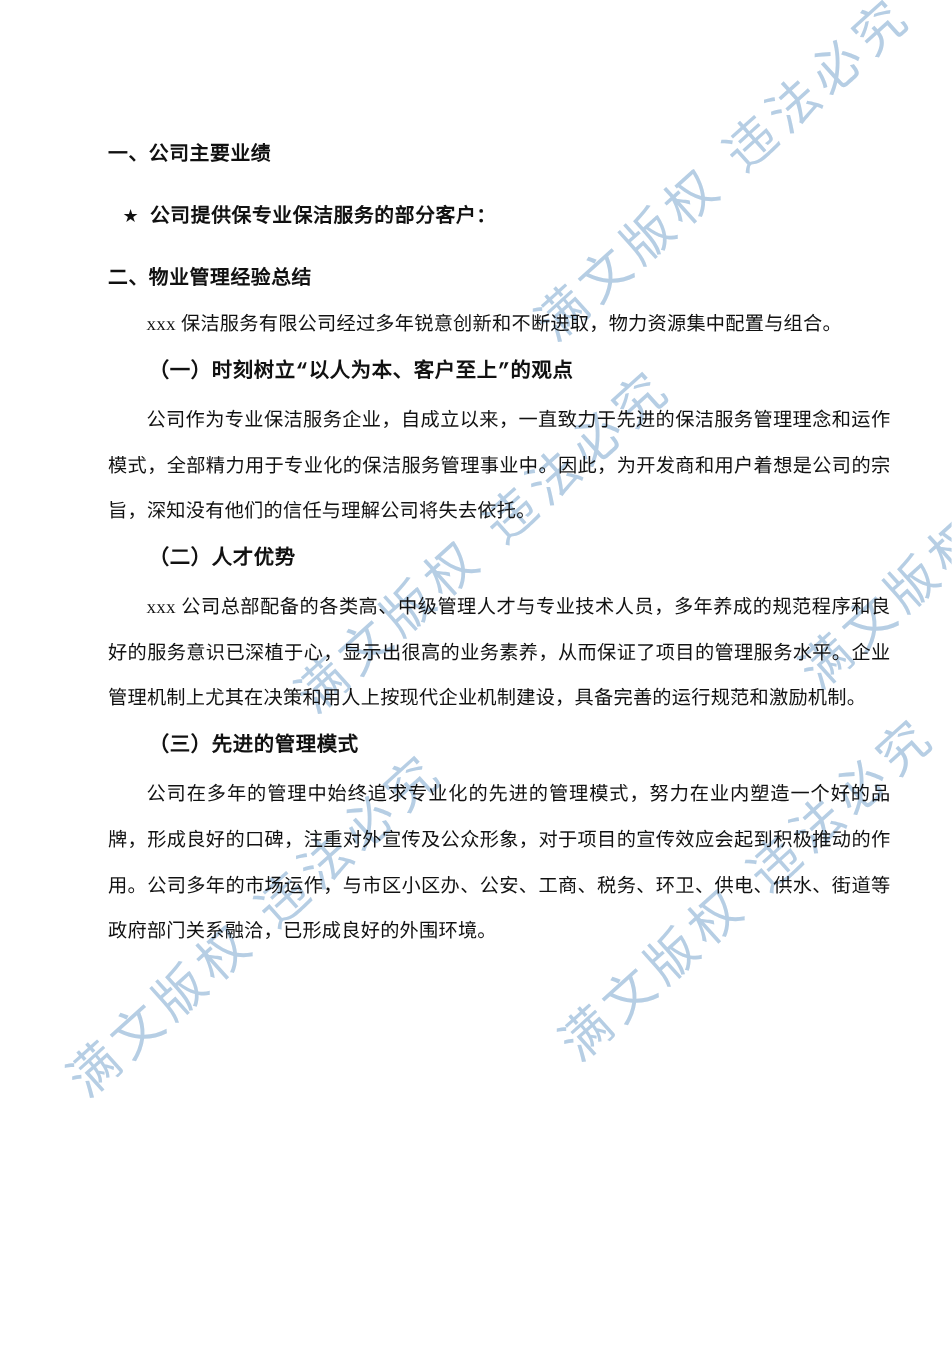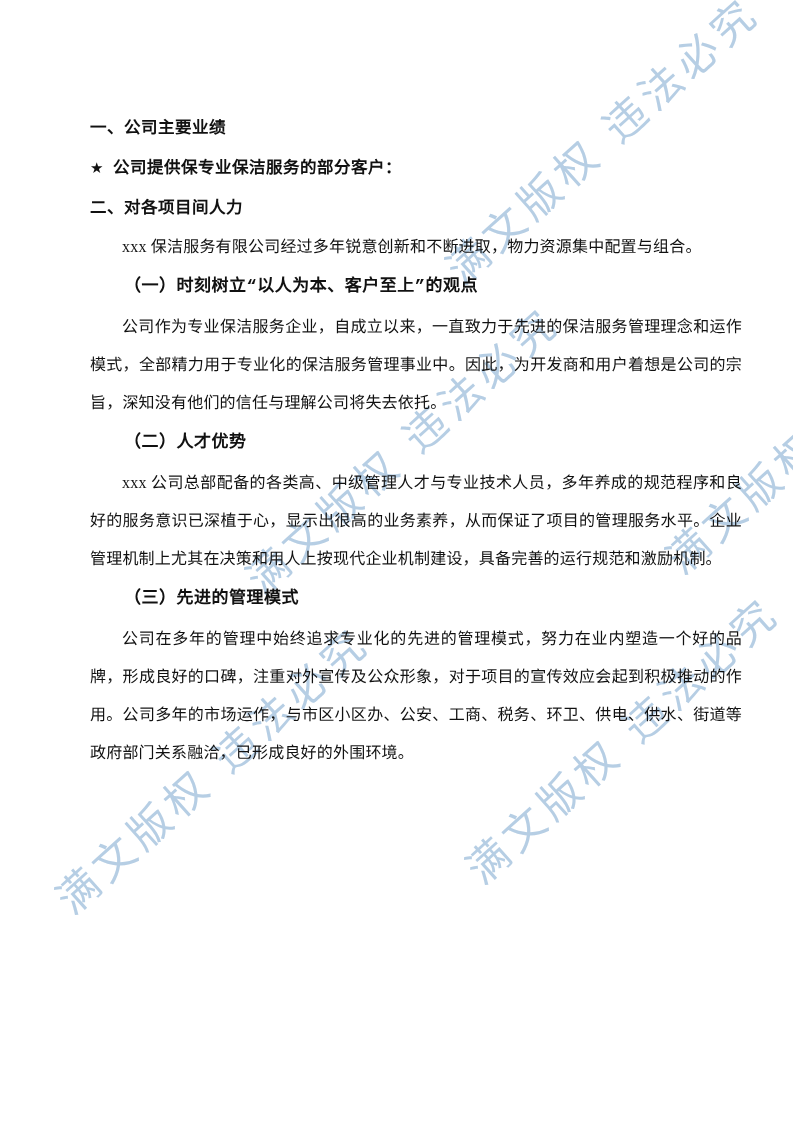--- a/index.html
+++ b/index.html
@@ -67,21 +67,21 @@
     line-height: 40px;
     margin: 0;
     letter-spacing: .5px;
     white-space: nowrap;
   }
   .bullet {
     font-family: "DejaVu Serif", "Liberation Serif", serif;
     font-size: 16.5px;
     font-weight: bold;
     line-height: 40px;
-    margin: 0;
+    margin: 12px;
     letter-spacing: .5px;
     white-space: nowrap;
   }
   .bullet .star {
     font-family: "DejaVu Sans", sans-serif;
     font-size: 15px;
     margin-right: 9px;
   }
   .h2 {
     font-family: Liberation Mono, monospace;
@@ -120,21 +120,21 @@
 <div id="page">
   <div id="content">
 
     <h1 class="h1">一、公司主要业绩</h1>
 
     <p class="bullet">
       <span class="star">★</span><span>公司提供保专业保洁服务的部分客户：</span>
     </p>
 
 
-    <h1 class="h1">二、对各项目间人力</h1>
+    <h1 class="h1">二、物业管理经验总结</h1>
 
     <p class="para">xxx 保洁服务有限公司经过多年锐意创新和不断进取，物力资源集中配置与组合。</p>
 
     <h2 class="h2">（一）时刻树立“以人为本、客户至上”的观点</h2>
 
     <p class="para">公司作为专业保洁服务企业，自成立以来，一直致力于先进的保洁服务管理理念和运作模式，全部精力用于专业化的保洁服务管理事业中。因此，为开发商和用户着想是公司的宗旨，深知没有他们的信任与理解公司将失去依托。</p>
 
     <h2 class="h2">（二）人才优势</h2>
 
     <p class="para">xxx 公司总部配备的各类高、中级管理人才与专业技术人员，多年养成的规范程序和良好的服务意识已深植于心，显示出很高的业务素养，从而保证了项目的管理服务水平。企业管理机制上尤其在决策和用人上按现代企业机制建设，具备完善的运行规范和激励机制。</p>

